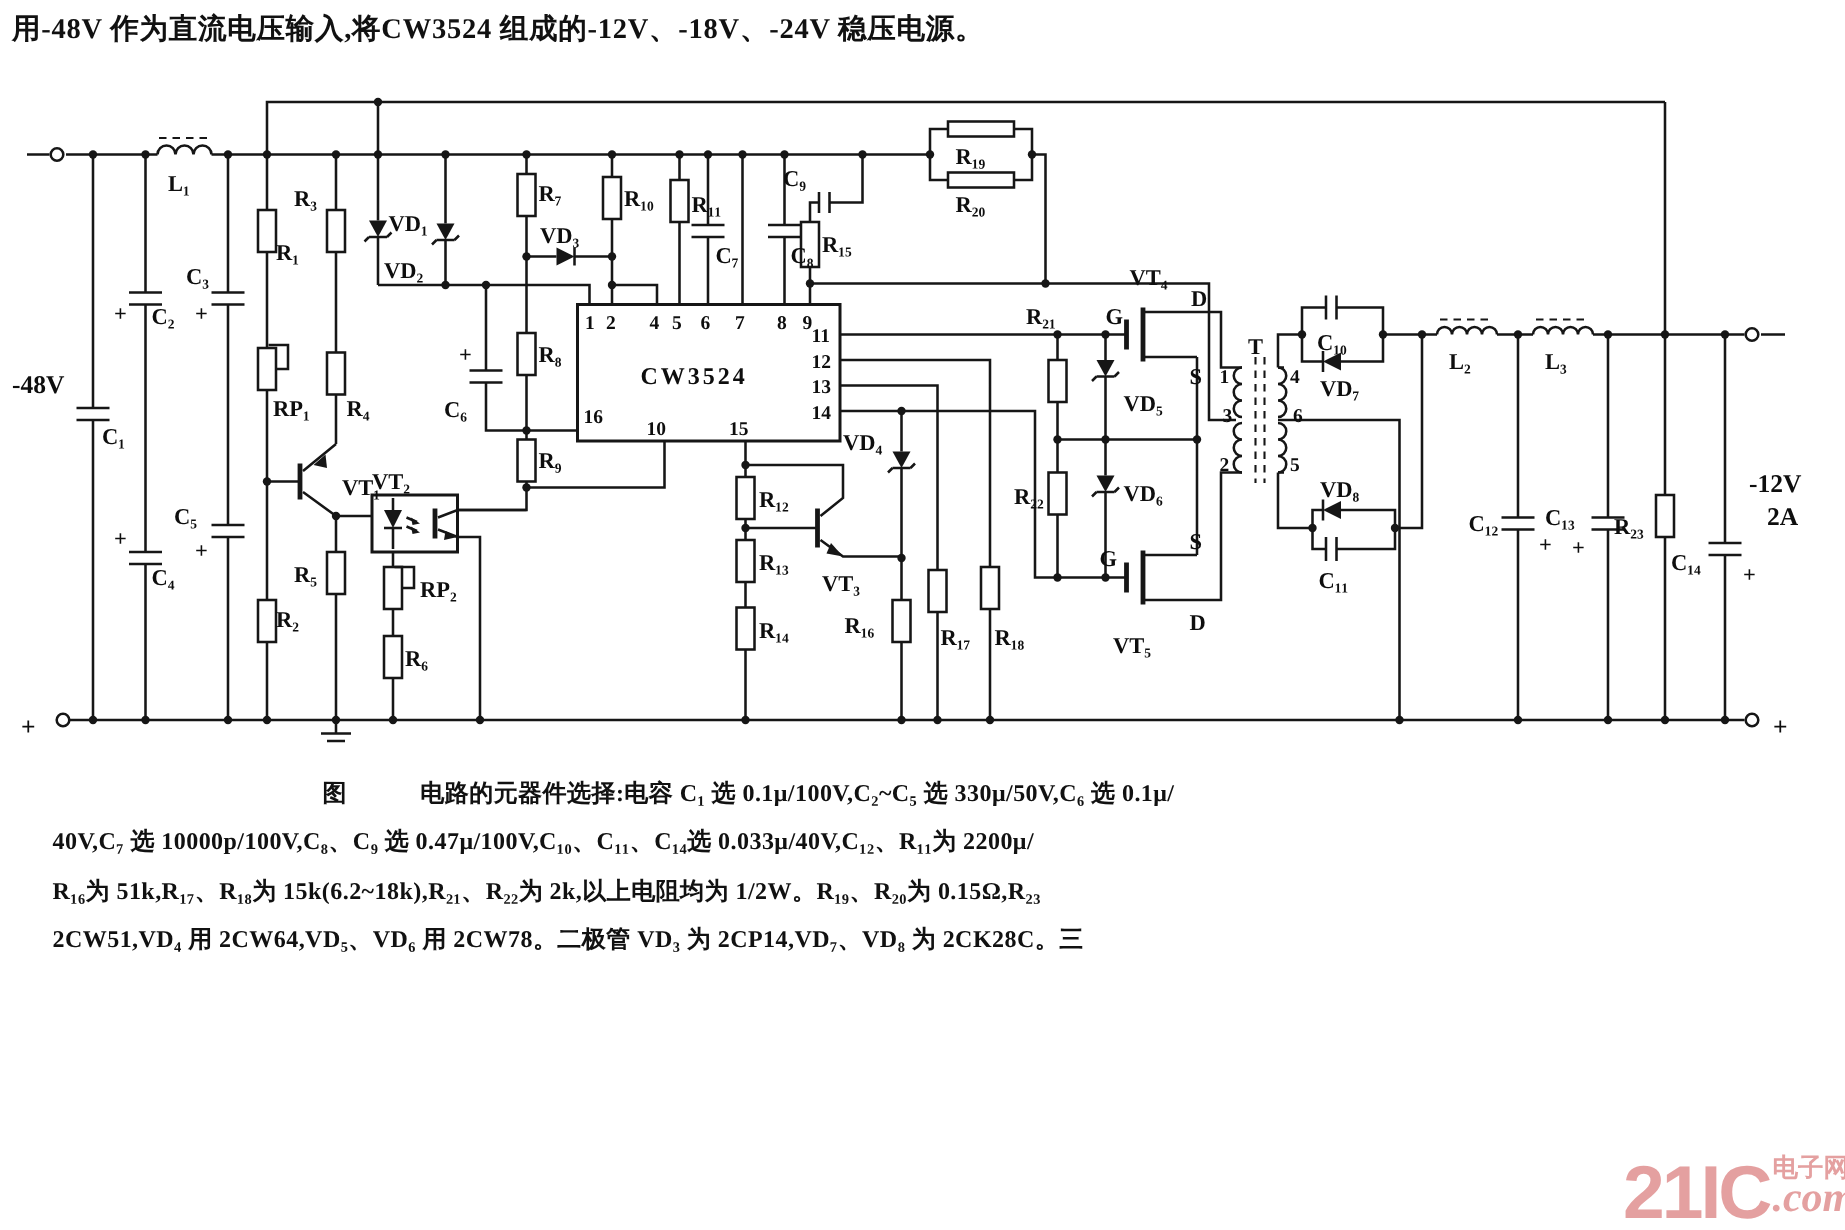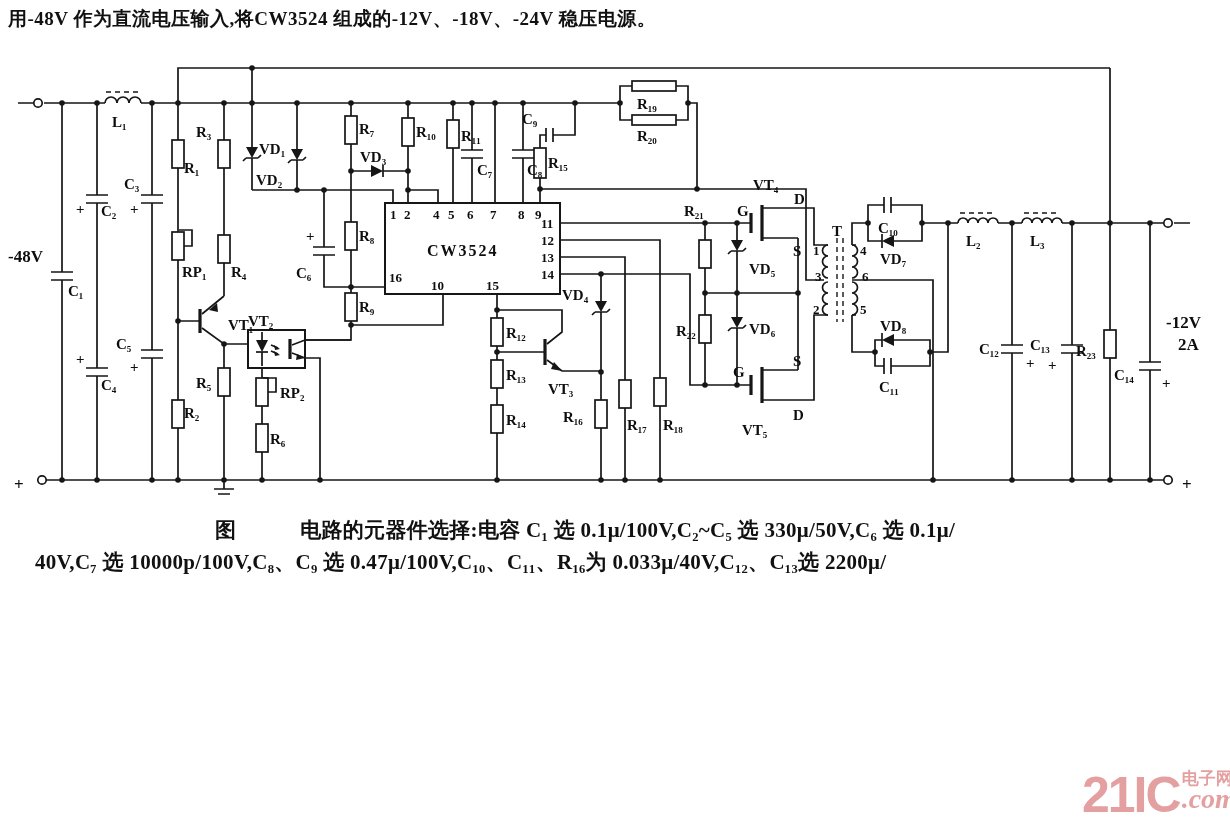--- a/index.html
+++ b/index.html
@@ -13,21 +13,21 @@
   .thk{stroke:#161616;stroke-width:3.2;fill:none;}
   .dsh{stroke:#161616;stroke-width:1.4;fill:none;stroke-dasharray:5 4;}
   .res{fill:#fff;stroke:#161616;stroke-width:1.7;}
   .sym{fill:#161616;stroke:none;}
   .dot{fill:#161616;}
   .box{fill:none;stroke:#161616;stroke-width:2;}
   text{fill:#0e0e0e;font-family:"Liberation Serif","DejaVu Serif",serif;font-size:15px;font-weight:600;}
   .sm{font-size:13px;}
   .lg{font-size:17px;}
   .ic{font-size:16px;letter-spacing:2px;}
-  #desc{position:absolute;left:35px;top:514px;width:1168px;font-size:21px;font-weight:600;
+  #desc{position:absolute;left:35px;top:514px;width:1168px;font-size:16px;font-weight:600;
         letter-spacing:.3px;}
   #desc .ln{height:32.4px;line-height:32.4px;white-space:nowrap;}
   #desc .ln.first{padding-left:180px;}
   #wm{position:absolute;left:1082px;top:770px;display:flex;align-items:flex-start;
       color:#e09090;opacity:.85;line-height:1;}
   #wm .big{font-size:50px;font-weight:bold;font-family:"Liberation Sans",sans-serif;letter-spacing:-2px;}
   #wm .stack{display:flex;flex-direction:column;margin-left:2px;}
   #wm .cjk{font-size:17px;font-weight:bold;}
   #wm .com{font-size:28px;font-weight:bold;font-style:italic;font-family:"Liberation Serif",serif;margin-top:-2px;}
 </style>
@@ -396,21 +396,23 @@
       <text x="1162" y="388">+</text>
       <text class="lg" x="1166" y="328">-12V</text>
       <text class="lg" x="1178" y="350">2A</text>
       <text class="lg" x="14" y="490">+</text>
       <text class="lg" x="1182" y="490">+</text>
     </g>
   </svg>
 
   <div id="desc">
     <div class="ln first">图　　　电路的元器件选择:电容 C₁ 选 0.1μ/100V,C₂~C₅ 选 330μ/50V,C₆ 选 0.1μ/</div>
-    <div class="ln">40V,C₇ 选 10000p/100V,C₈、C₉ 选 0.47μ/100V,C₁₀、C₁₁、R₁₆为 0.033μ/40V,C₁₂、C₁₃选 2200μ/</div>
+    <div class="ln">40V,C₇ 选 10000p/100V,C₈、C₉ 选 0.47μ/100V,C₁₀、C₁₁、C₁₄选 0.033μ/40V,C₁₂、R₁₁为 2200μ/</div>
+    <div class="ln">R₁₆为 51k,R₁₇、R₁₈为 15k(6.2~18k),R₂₁、R₂₂为 2k,以上电阻均为 1/2W。R₁₉、R₂₀为 0.15Ω,R₂₃</div>
+    <div class="ln">2CW51,VD₄ 用 2CW64,VD₅、VD₆ 用 2CW78。二极管 VD₃ 为 2CP14,VD₇、VD₈ 为 2CK28C。三</div>
   </div>
 
   <div id="wm">
     <span class="big">21IC</span>
     <span class="stack">
       <span class="cjk">电子网</span>
       <span class="com">.com</span>
     </span>
   </div>
 

